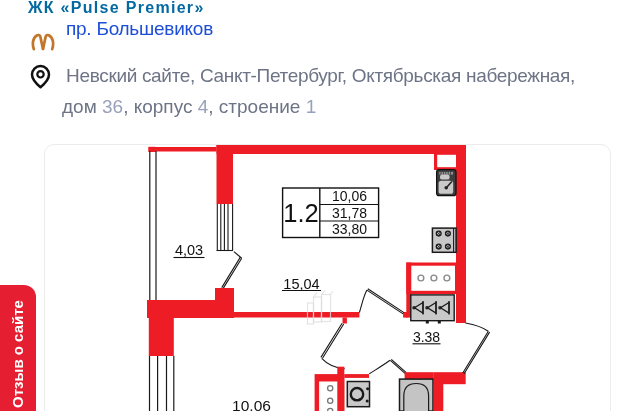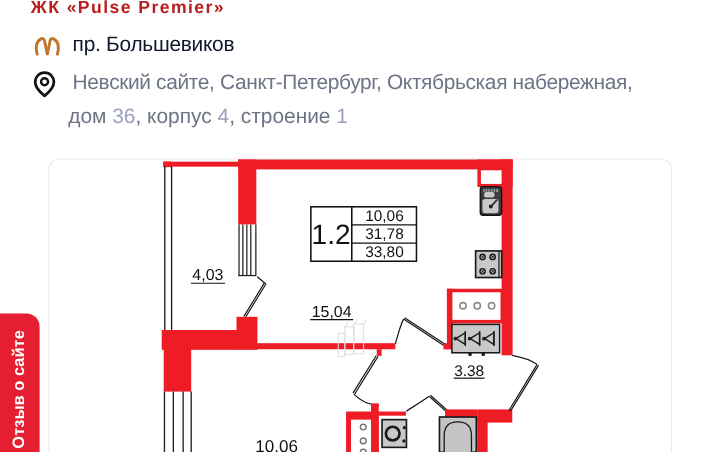--- a/index.html
+++ b/index.html
@@ -3,30 +3,30 @@
 <meta charset="utf-8">
 <style>
   html,body{margin:0;padding:0;}
   body{width:640px;height:411px;background:#ffffff;overflow:hidden;position:relative;
        font-family:"Liberation Sans", sans-serif;}
   .abs{position:absolute;}
 </style>
 </head>
 <body>
 
-<div class="abs" style="left:28px;top:-1px;font-size:16px;font-weight:bold;color:#b91c1c;letter-spacing:1.3px;">ЖК «Pulse Premier»</div>
+<div class="abs" style="left:28px;top:-1px;font-size:16px;font-weight:bold;color:#0369a1;letter-spacing:1.3px;">ЖК «Pulse Premier»</div>
 
 <div class="abs" style="left:31px;top:33px;width:24px;height:18px;">
 <svg width="24" height="18" viewBox="0 0 24 18">
 <path d="M2.8 16.2 C 0.9 10.4, 1.9 4.4, 6.3 2.3 C 7.8 1.6, 9.0 2.2, 9.4 3.9 L 11.95 15.9" fill="none" stroke="#c1762b" stroke-width="2.7" stroke-linecap="round"></path>
 <path d="M21.2 16.2 C 23.1 10.4, 22.1 4.4, 17.7 2.3 C 16.2 1.6, 15.0 2.2, 14.6 3.9 L 12.05 15.9" fill="none" stroke="#c1762b" stroke-width="2.7" stroke-linecap="round"></path>
 </svg>
 </div>
 
-<div class="abs" style="left:66px;top:30px;font-size:19px;color:#0f172a;letter-spacing:-0.25px;">пр. Большевиков</div>
+<div class="abs" style="left:66px;top:18px;font-size:19px;color:#1d4ed8;letter-spacing:-0.25px;">пр. Большевиков</div>
 
 <div class="abs" style="left:30px;top:64px;width:21px;height:25px;">
 <svg width="21" height="25" viewBox="0 0 21 25">
 <path d="M10.5 2 C 15.3 2, 19 5.9, 19 10.5 C 19 14.8, 14 20.3, 10.5 23.2 C 7 20.3, 2 14.8, 2 10.5 C 2 5.9, 5.7 2, 10.5 2 Z" fill="none" stroke="#111" stroke-width="2.5" stroke-linejoin="round"></path>
 <circle cx="10.5" cy="10.3" r="3.2" fill="none" stroke="#111" stroke-width="2.2"></circle>
 </svg>
 </div>
 
 <div class="abs" style="left:66px;top:65px;font-size:19px;color:#6d7486;letter-spacing:-0.32px;">Невский сайте, Санкт-Петербург, Октябрьская набережная,</div>
 

